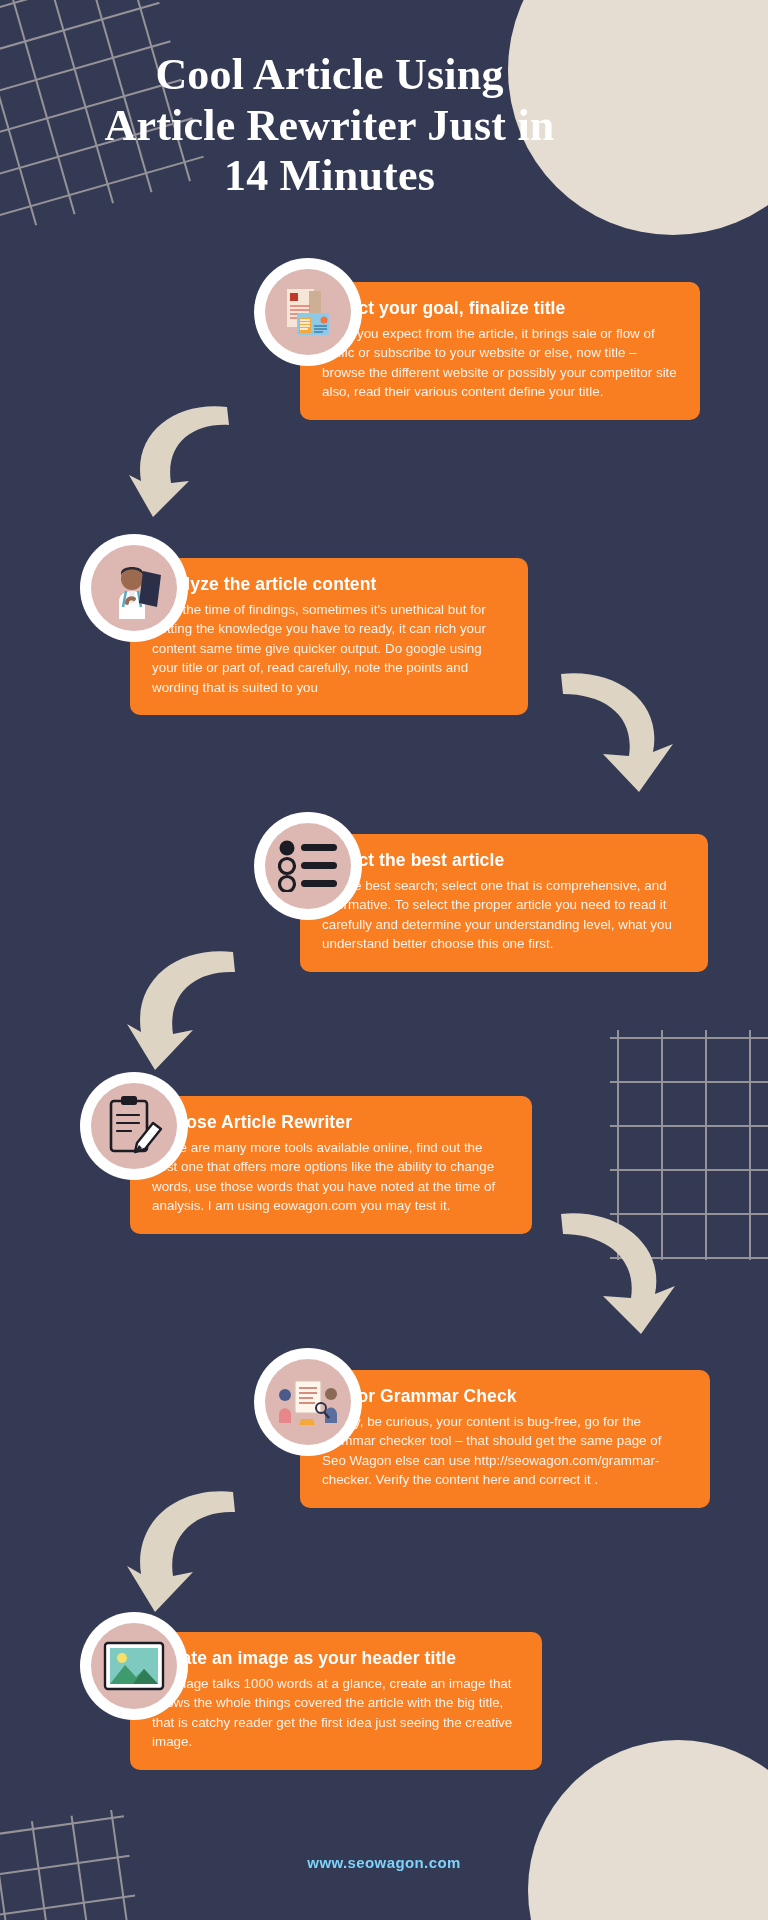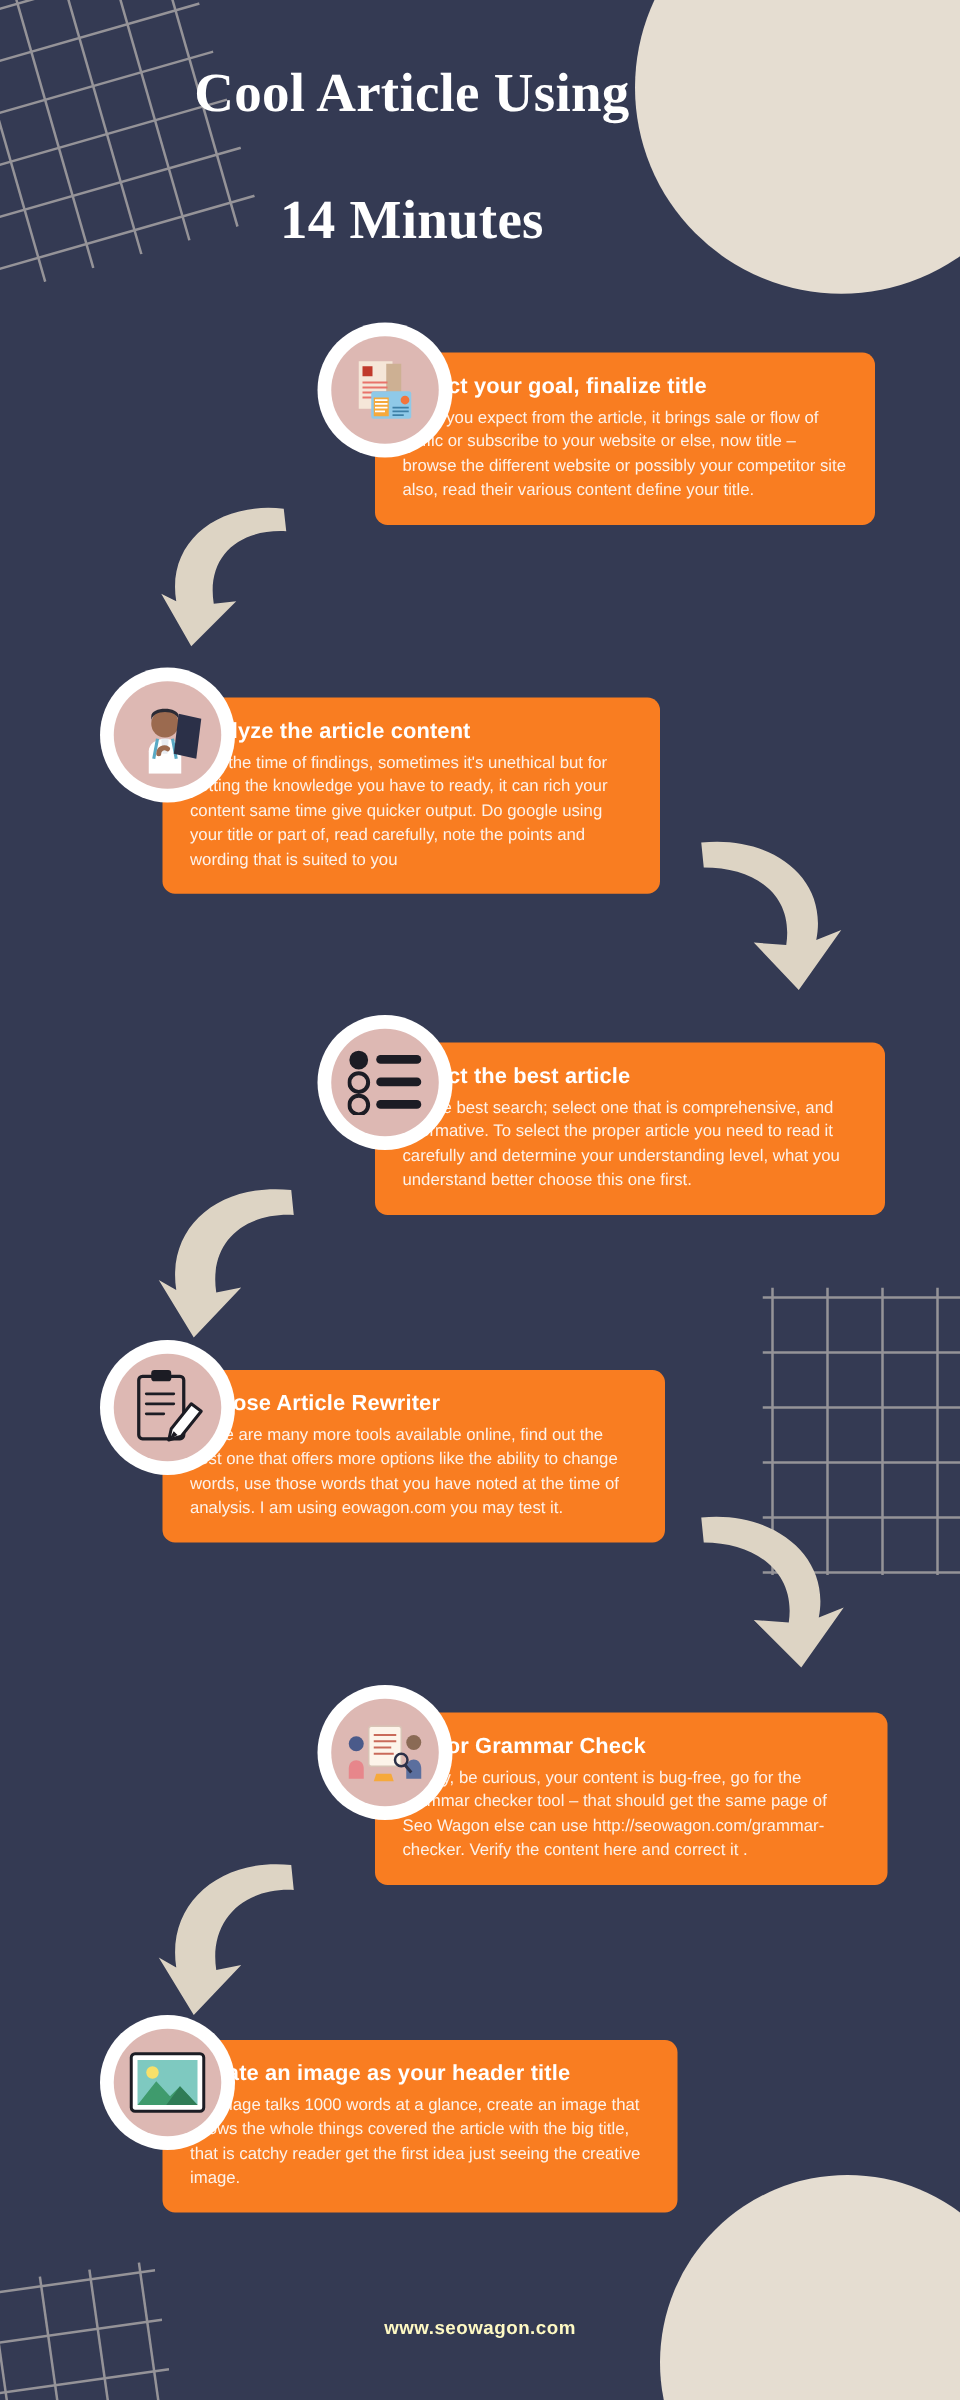--- a/index.html
+++ b/index.html
@@ -81,21 +81,21 @@
 
   
   .arrow { position:absolute; z-index:2; }
 
   
   .footer {
     position:absolute; bottom:48px; left:0; width:768px;
     text-align:center;
   }
   .footer .url {
-    color:#fef9c3;
+    color:#7dd3fc;
     font-size:15px;
     font-weight:700;
     letter-spacing:.4px;
   }
 </style>
 </head>
 <body>
 
 <div class="page">
 
@@ -139,21 +139,21 @@
     <line x1="8" y1="0" x2="8" y2="160"></line>
       <line x1="48" y1="0" x2="48" y2="160"></line>
     <line x1="88" y1="0" x2="88" y2="160"></line>
       <line x1="128" y1="0" x2="128" y2="160"></line>
     <line x1="168" y1="0" x2="168" y2="160"></line>
   </svg>
 
   <div class="header">
     <h1>
       <span>Cool Article Using</span><br>
-      <br>
+      <span>Article Rewriter Just in</span><br>
       <span>14 Minutes</span>
     </h1>
   </div>
 
   <div class="card" style="left:300px; top:282px; width:400px;">
     <h2>Select your goal, finalize title</h2>
     <p>What you expect from the article, it brings sale or flow of traffic or subscribe to your website or else, now title – browse the different website or possibly your competitor site also, read their various content define your title.</p>
   </div>
   <div class="bubble" style="left:254px; top:258px;">
     <div class="inner">

